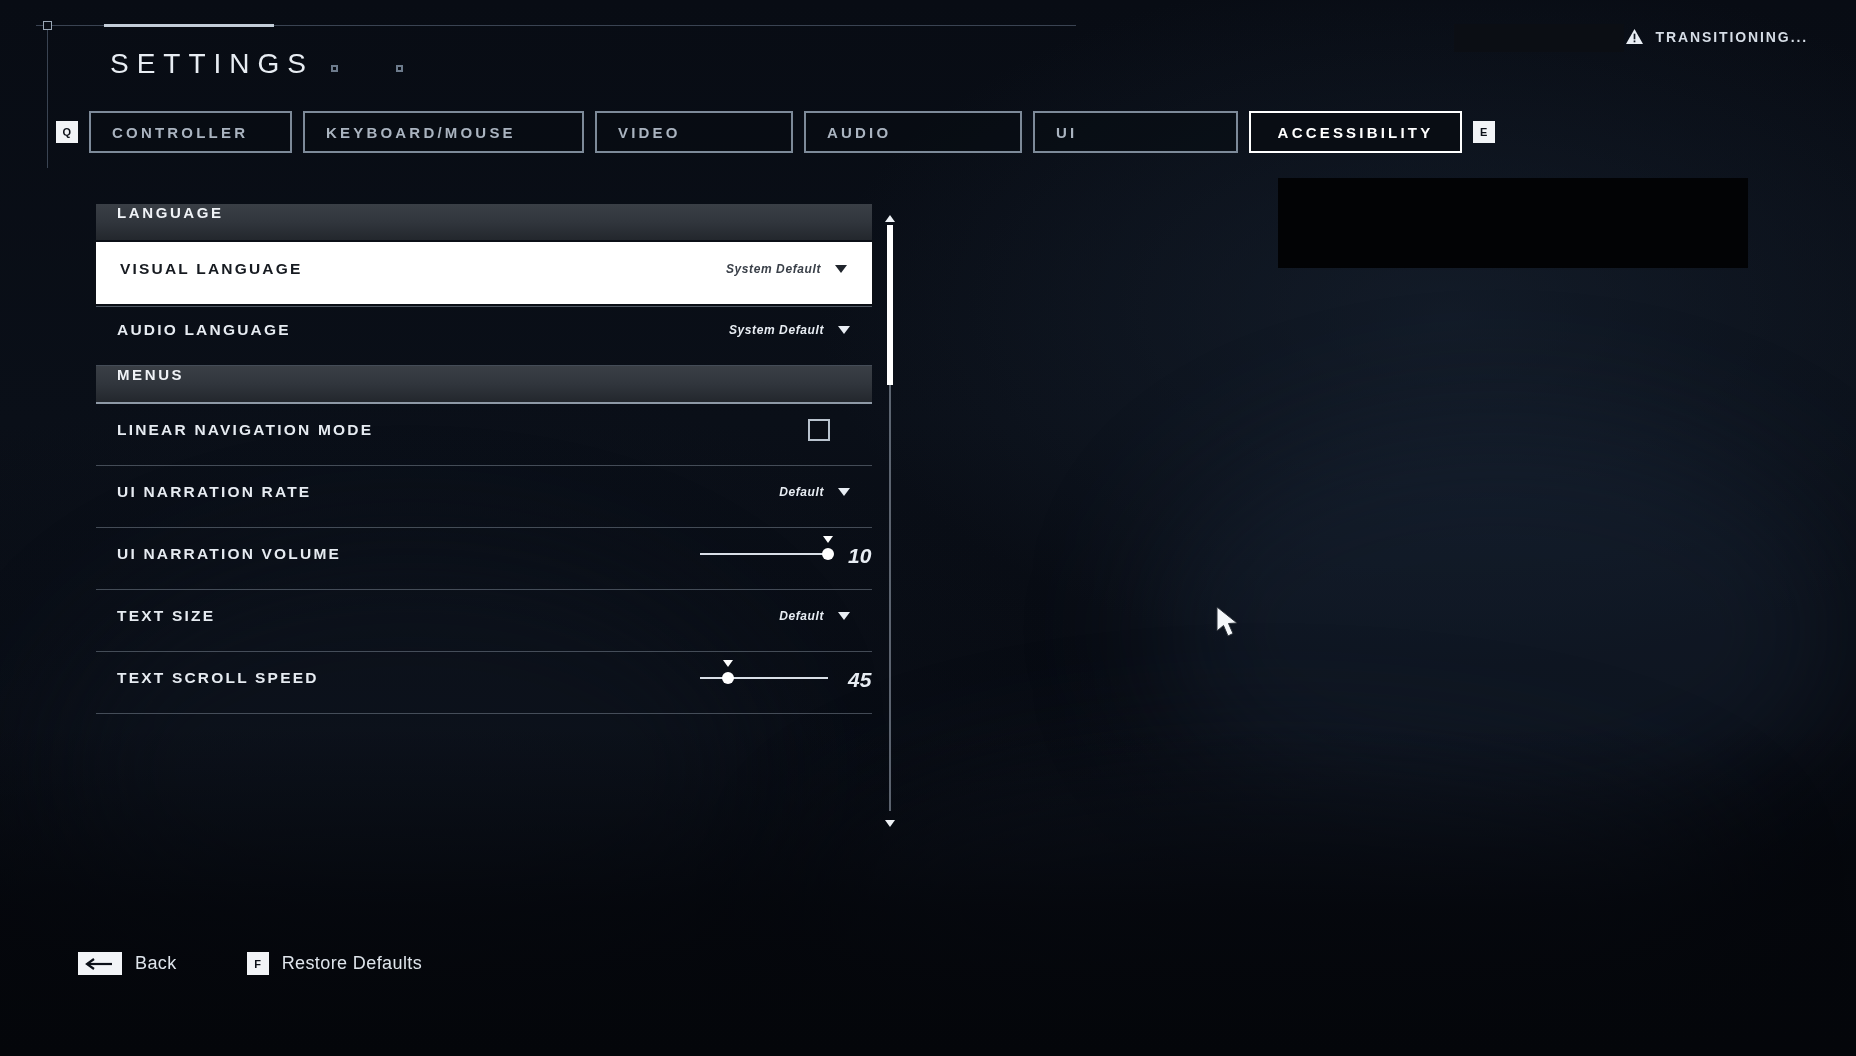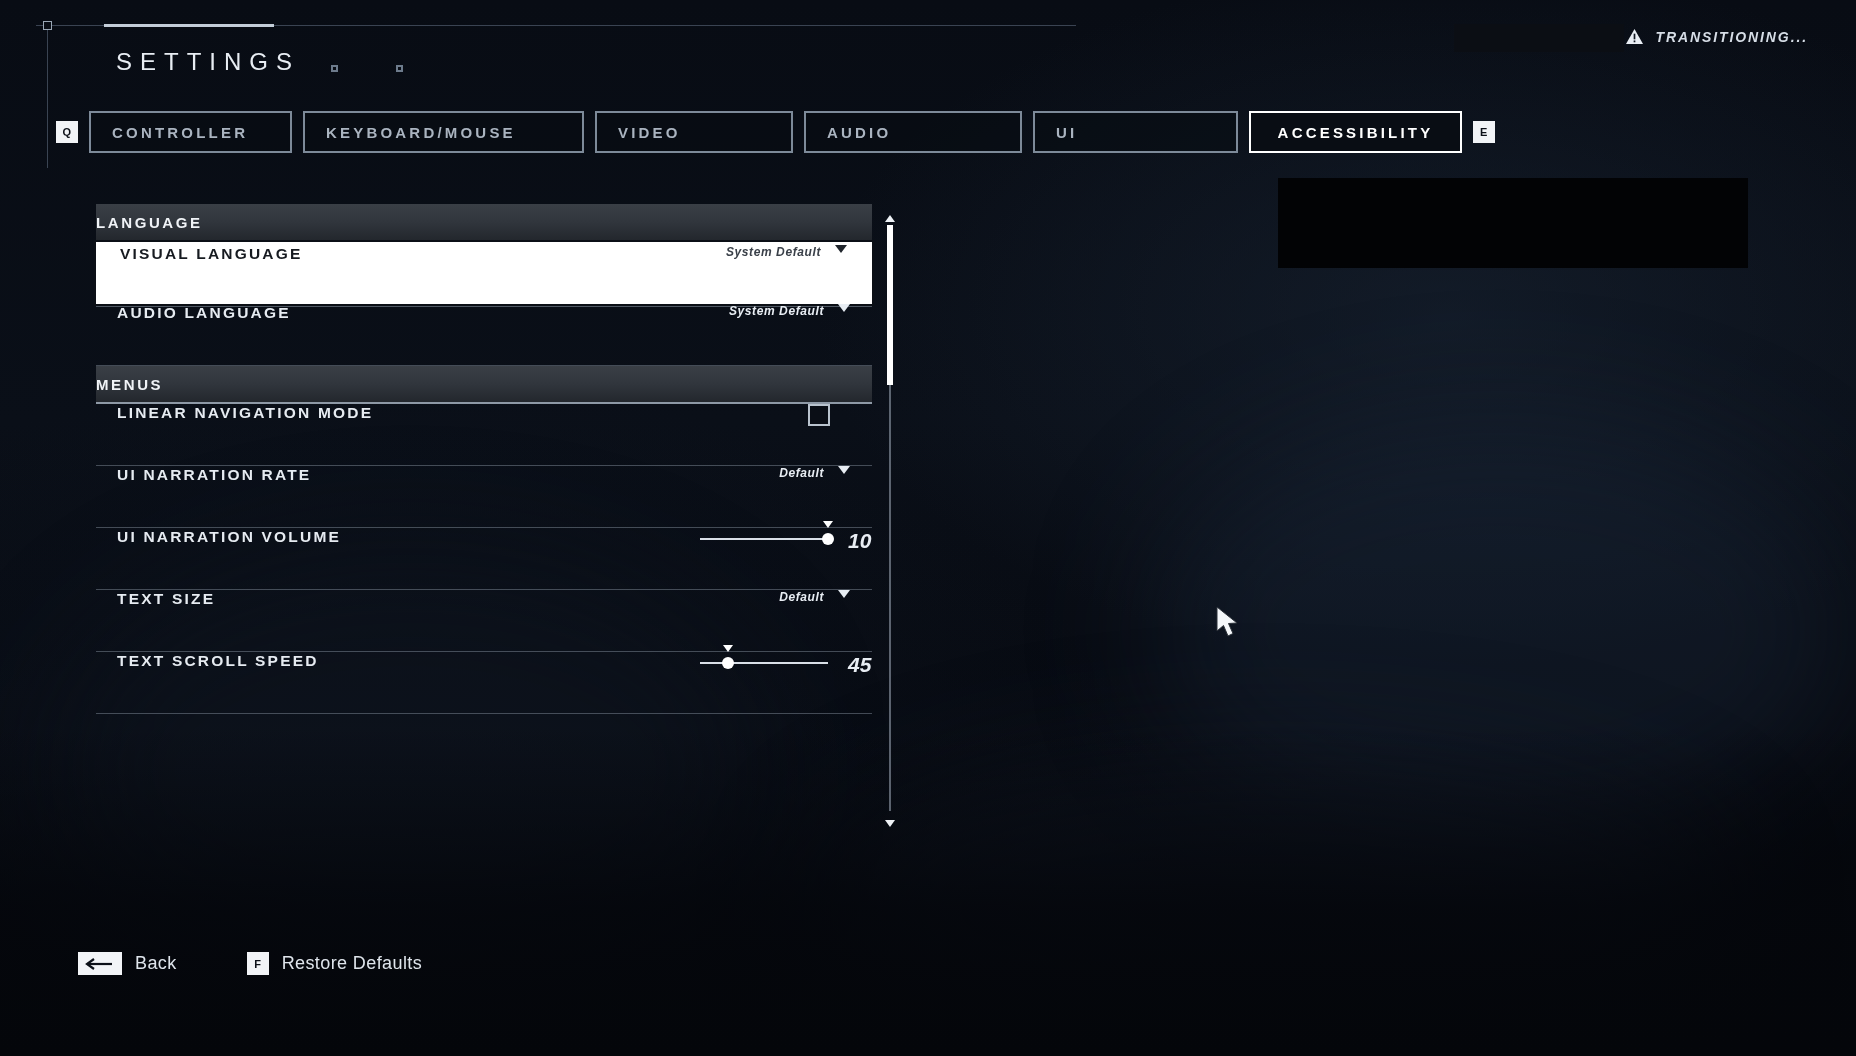--- a/index.html
+++ b/index.html
@@ -41,40 +41,40 @@
     border:1px solid #9aa7b6; background:#0a0e16;
   }
   .corner-vline {
     position:absolute; left:47px; top:30px; width:1px; height:138px;
     background:rgba(120,136,158,0.45);
   }
 
   
   .status {
     position:absolute; right:48px; top:28px;
-    display:flex; align-items:flex-end; gap:11px;font-style:italic;
+    display:flex; align-items:flex-end; gap:11px;
   }
   .status .warn-tri { width:19px; height:17px; display:block; }
   .status .txt {
     color:#d6dde6; font-size:14px; font-weight:bold;
     letter-spacing:1.9px;
   }
   .status-box {
     position:absolute; right:232px; top:24px; width:170px; height:28px;
     background:#0b0e14;
   }
   .bg-panel {
     position:absolute; left:1278px; top:178px; width:470px; height:90px;
     background:#020305;
   }
 
   
   .page-title {
-    position:absolute; left:116px; top:48px;
-    color:#e8edf3; font-size:24px; font-weight:normal;
+    position:absolute; left:110px; top:48px;
+    color:#e8edf3; font-size:28px; font-weight:normal;
     letter-spacing:8px;
   }
   .title-dot {
     position:absolute; width:7px; height:7px;
     border:2px solid #6d7b8c; top:65px;
   }
   .title-dot.d1 { left:331px; }
   .title-dot.d2 { left:396px; }
 
   
@@ -105,30 +105,31 @@
   .tab.wide-6 { width:213px; justify-content:center; padding:0 14px; }
   .tab.active {
     border-color:#ffffff; color:#ffffff; background:#090d14;
   }
 
   
   .list {
     position:absolute; left:96px; top:204px; width:776px;
   }
   .section-head {
-    height:38px; display:flex; align-items:center;
+    height:38px; display:flex; 
+    padding-left:21px;
     background:linear-gradient(180deg,#3a3f46 0%,#30353c 52%,#23272d 100%);
     border-bottom:2px solid #8e99a6;
   }
   .section-head .lbl {
     color:#f0f3f7; font-size:15px; font-weight:bold; letter-spacing:2.6px;
   }
   .row {
     position:relative; height:62px;
-    display:flex; align-items:flex-start;
+    display:flex; align-items:center;
     padding:0 22px 9px 21px;
     border-bottom:1px solid rgba(150,162,176,0.42);
     background:transparent;
   }
   .row .lbl {
     color:#e6ebf1; font-size:15.5px; font-weight:bold; letter-spacing:2.2px;
     flex:1 1 auto; white-space:nowrap;
   }
   .row .val {
     color:#e8edf3; font-size:12px; font-style:italic; font-weight:bold;

